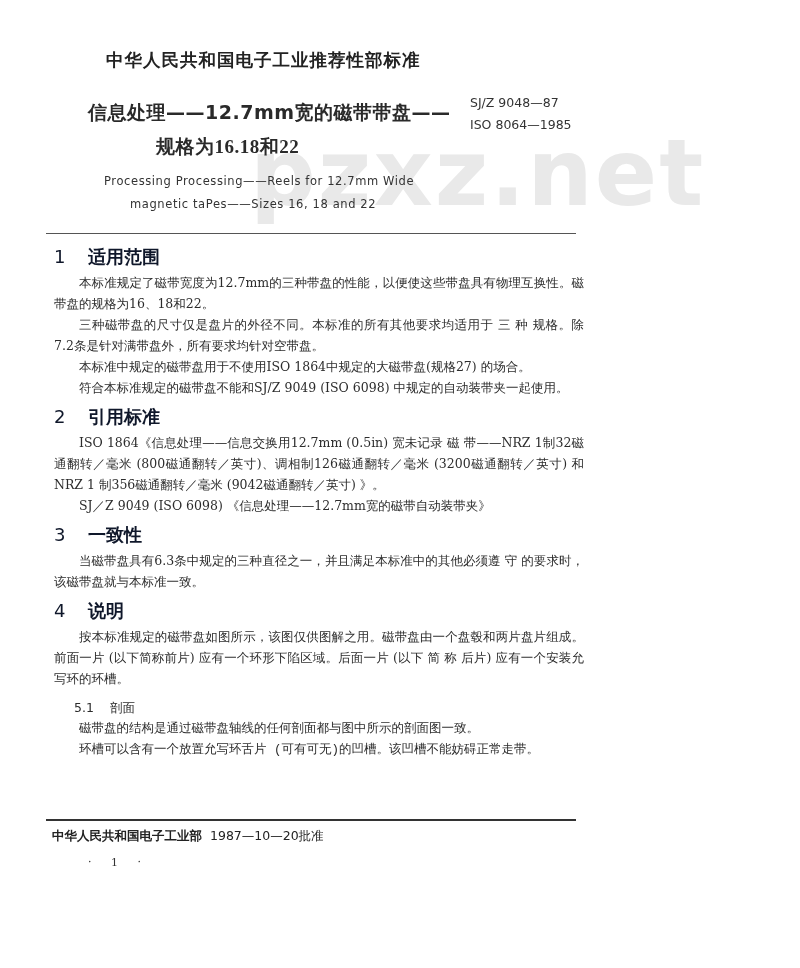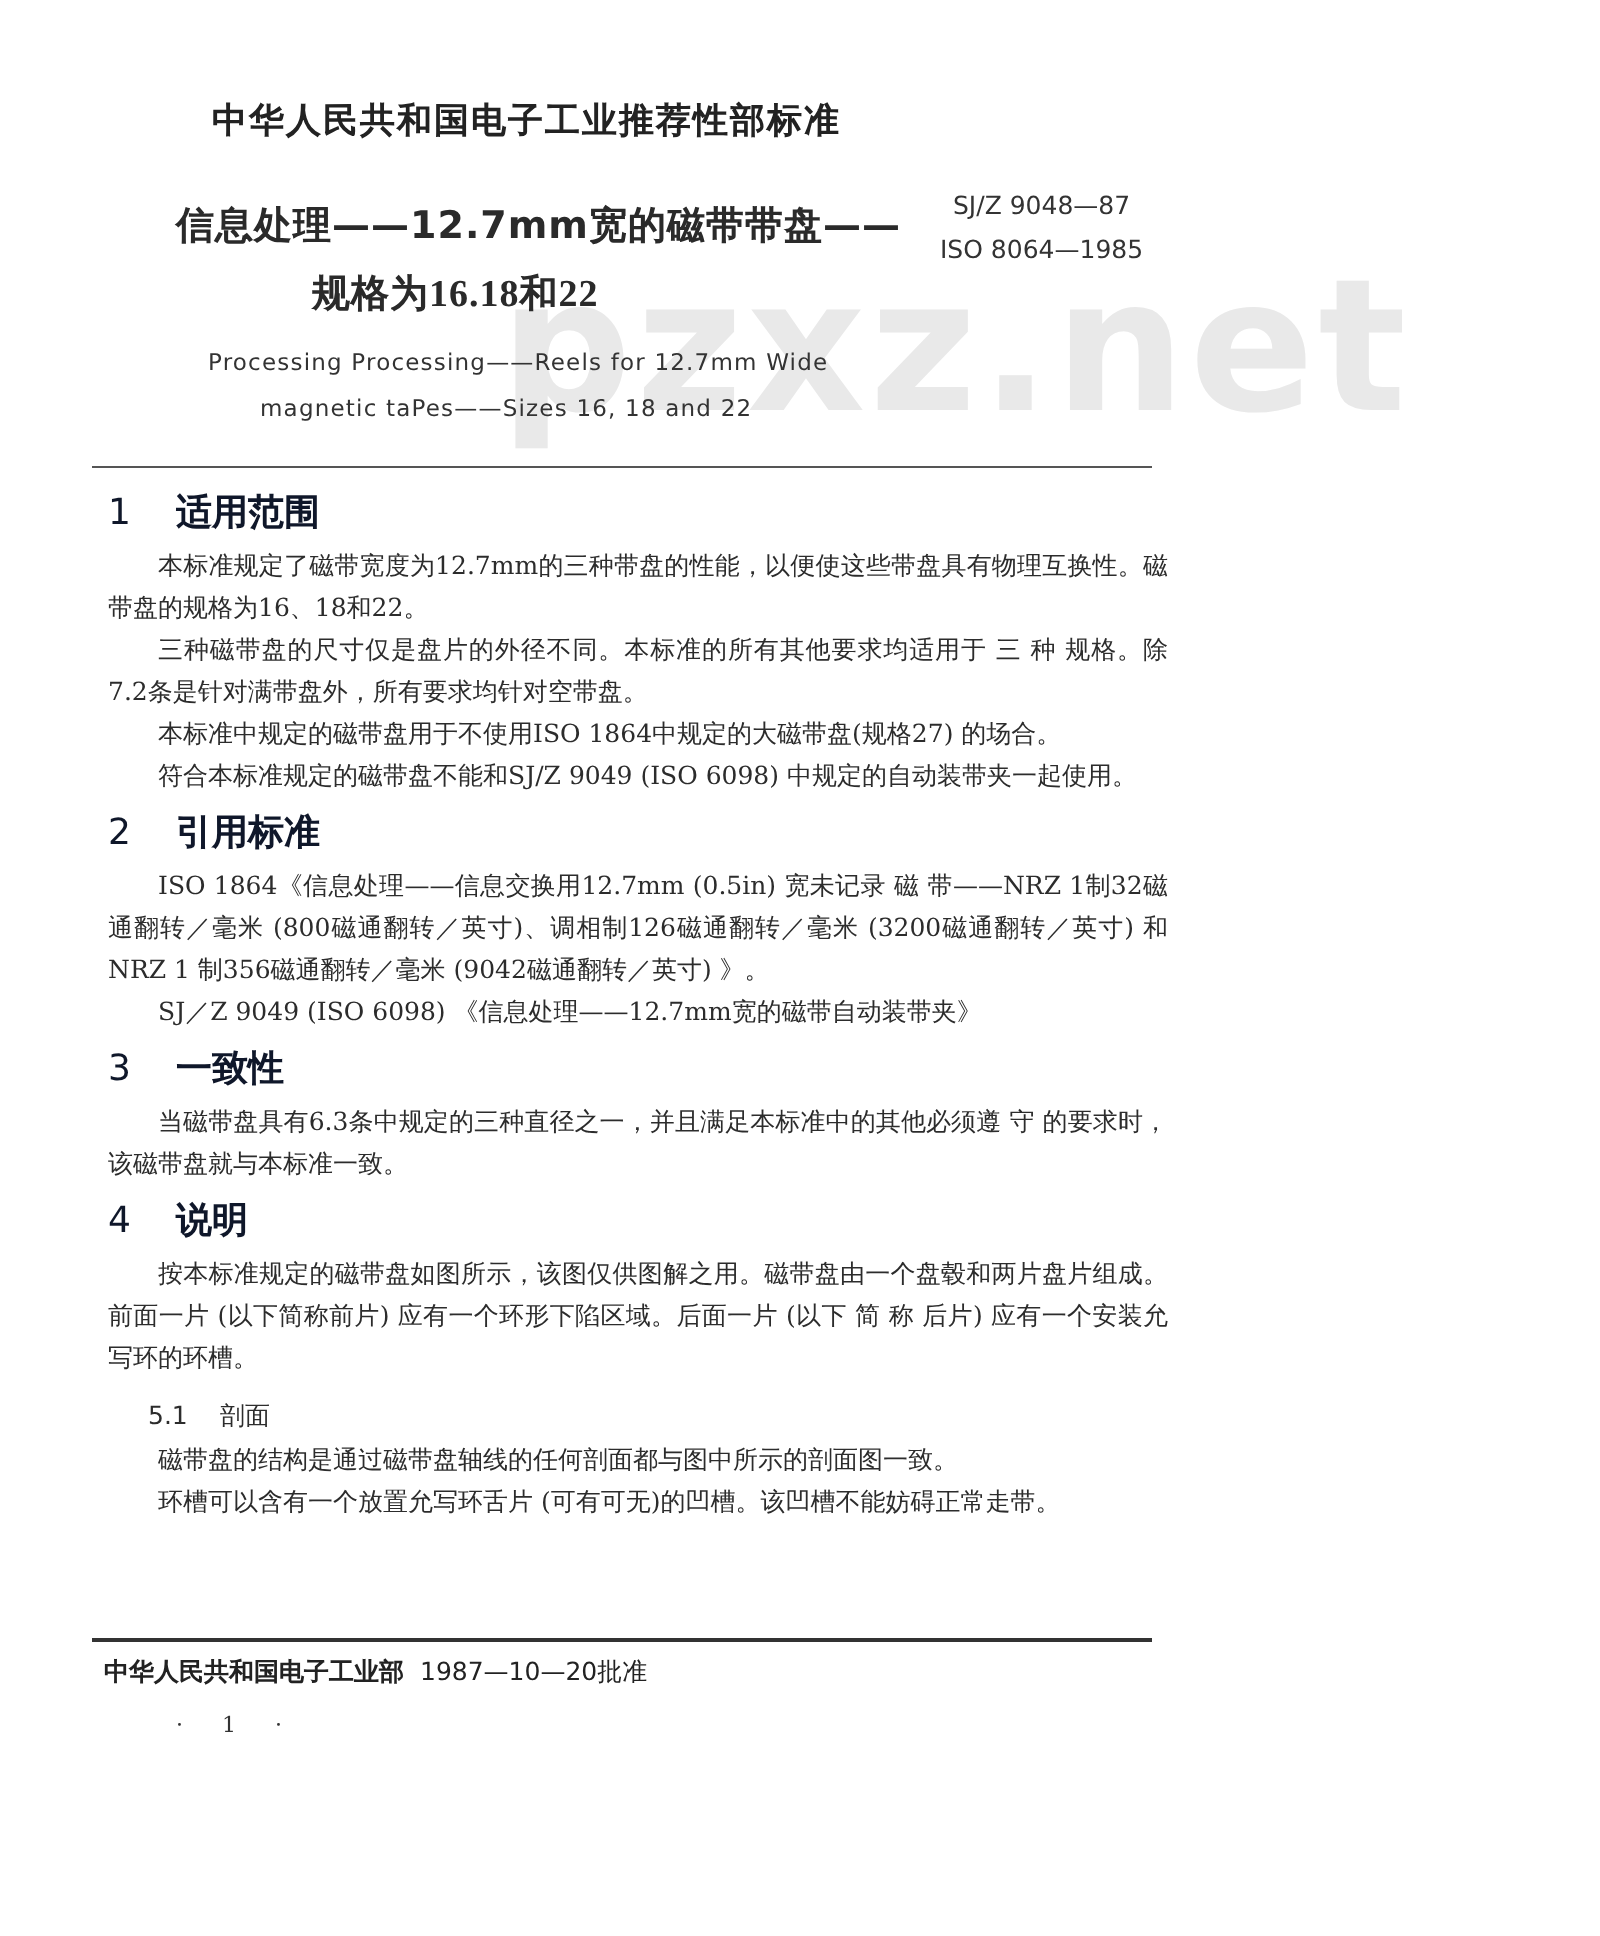--- a/index.html
+++ b/index.html
@@ -61,21 +61,20 @@
       color: #2a2a2a;
     }
     .std-codes {
       position: absolute;
       left: 470px;
       top: 92px;
       font-family: "DejaVu Sans", "Liberation Sans", sans-serif;
       font-size: 12.5px;
       line-height: 22px;
       color: #333;
-      text-align: center;
     }
     .title-en-1 {
       position: absolute;
       left: 104px;
       top: 174px;
       font-family: "DejaVu Sans", "Liberation Sans", sans-serif;
       font-size: 11.5px;
       letter-spacing: 0.6px;
       color: #333;
     }
@@ -135,20 +134,21 @@
       margin-left: 20px;
     }
     p.para {
       margin: 0;
       text-indent: 2em;
       text-align: justify;
     }
     p.para.hang {
       text-indent: 0;
       padding-left: 2em;
+      font-family: Liberation Mono, monospace;
     }
     .gap-after-heading { height: 4px; }
     .gap-section { height: 8px; }
 
     .footer-org {
       position: absolute;
       left: 52px;
       top: 828px;
       font-family: "DejaVu Sans", "Liberation Sans", sans-serif;
       font-weight: bold;

